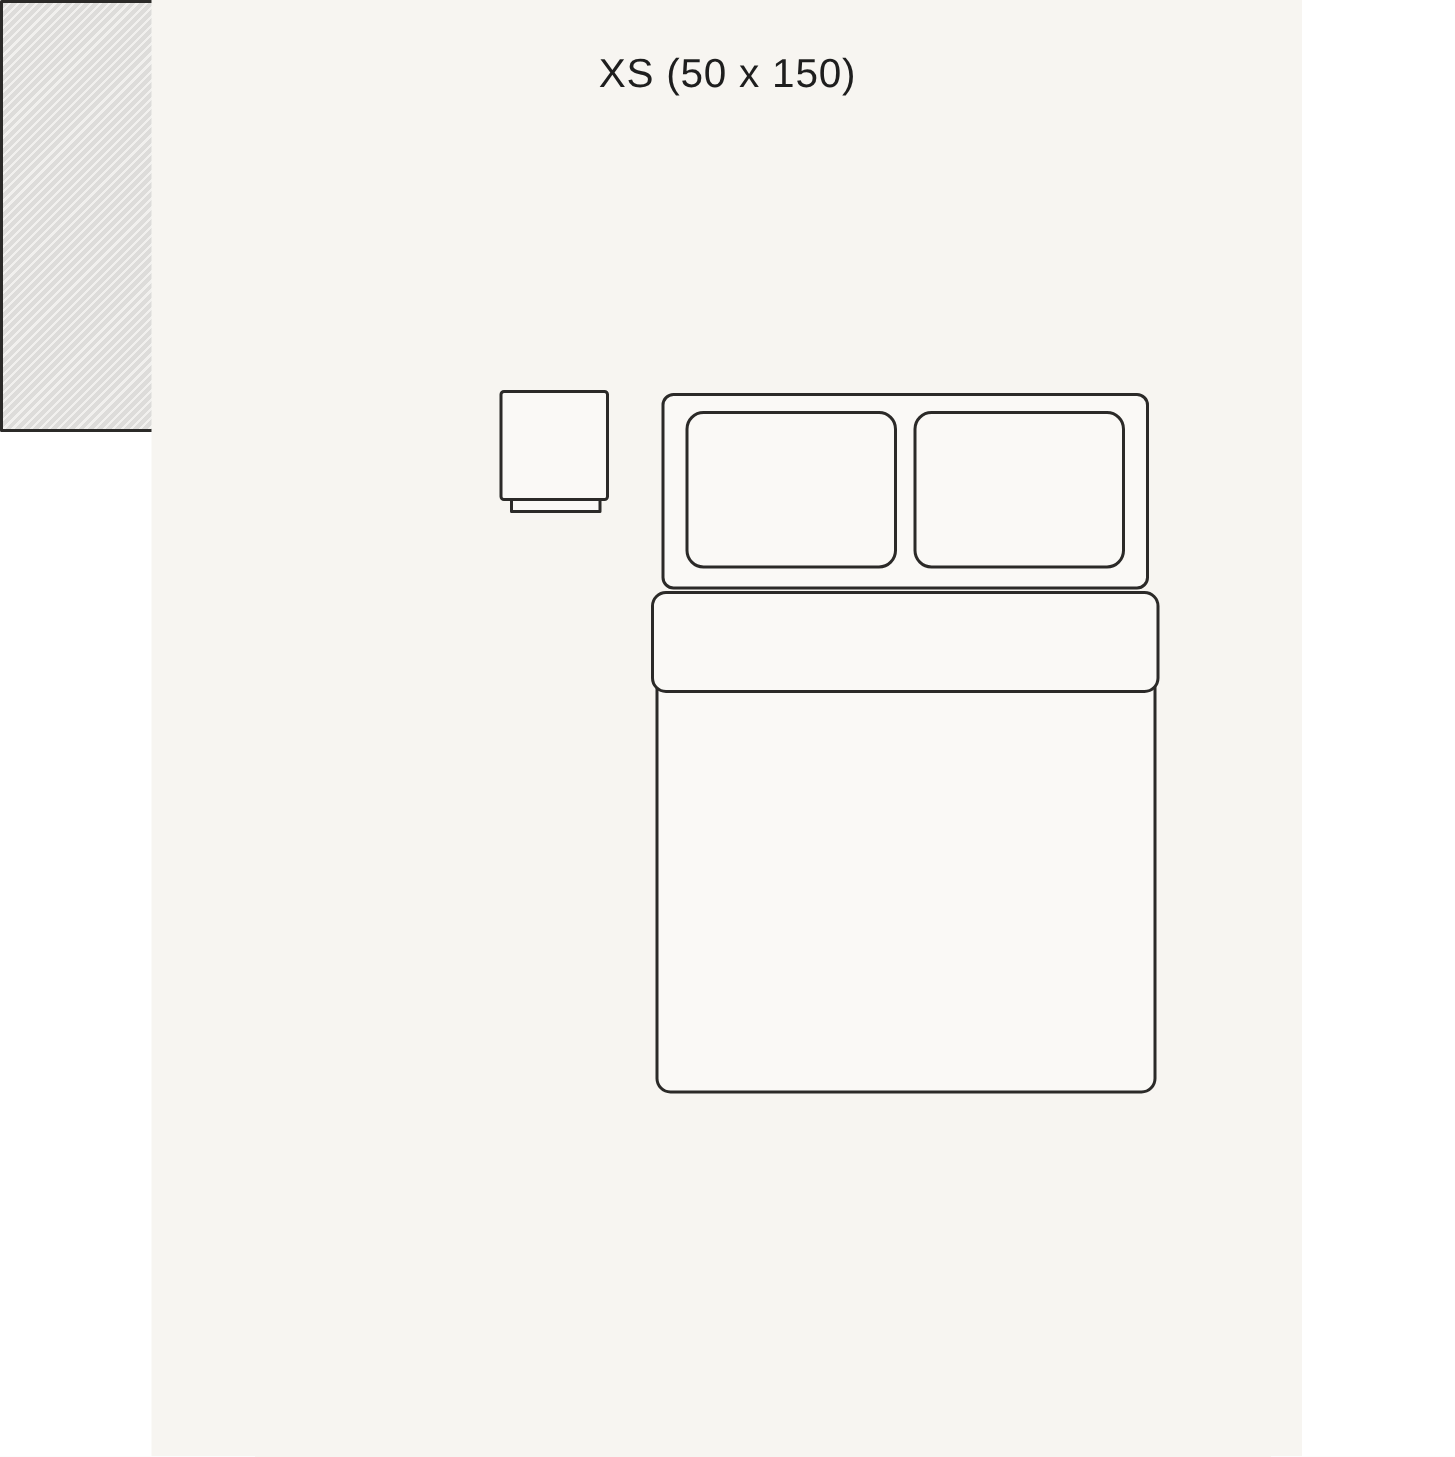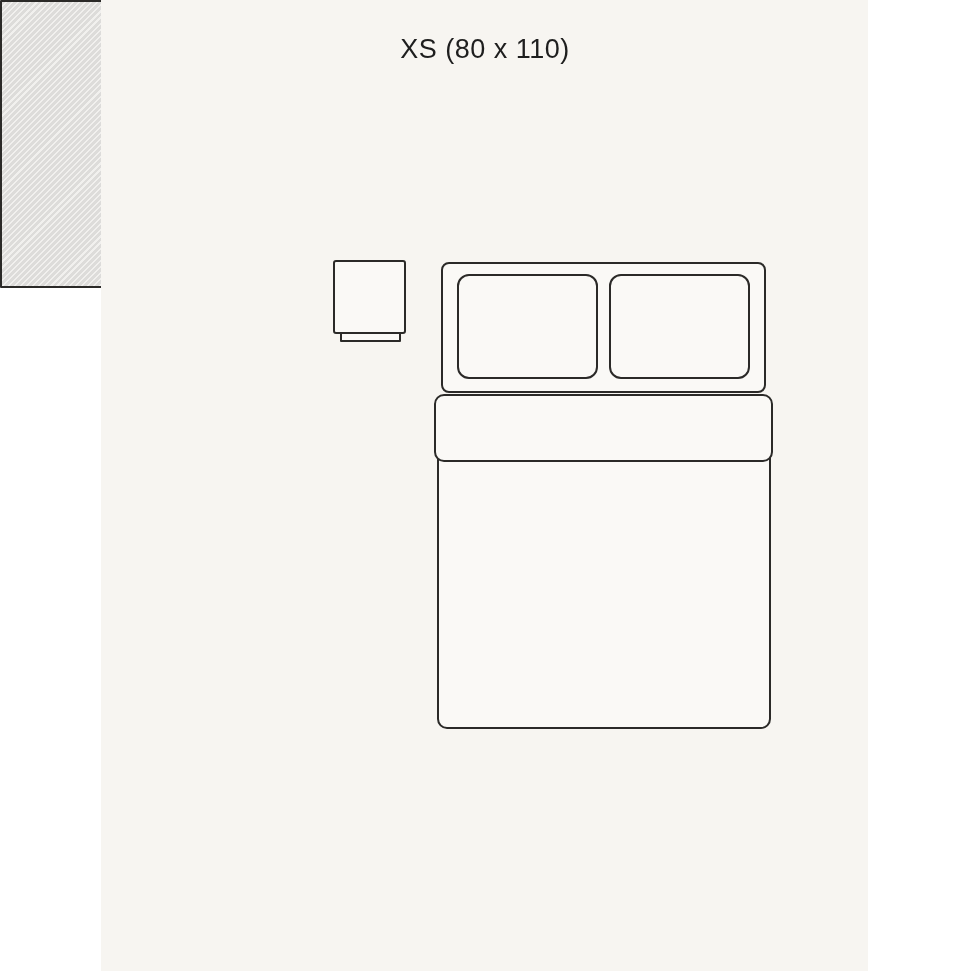--- a/index.html
+++ b/index.html
@@ -81,21 +81,21 @@
       var(--hatch-light) 4.3px
     );
   }
 </style>
 </head>
 <body>
 
 <div class="page">
   <div class="panel"></div>
 
-  <div class="size-title">XS (80 x 110)</div>
+  <div class="size-title">XS (50 x 150)</div>
 
   <div class="shape nightstand-base"></div>
   <div class="shape nightstand-top"></div>
 
   <div class="shape bed-headboard"></div>
   <div class="shape pillow pillow-left"></div>
   <div class="shape pillow pillow-right"></div>
   <div class="shape duvet-body"></div>
   <div class="shape duvet-fold"></div>
 

